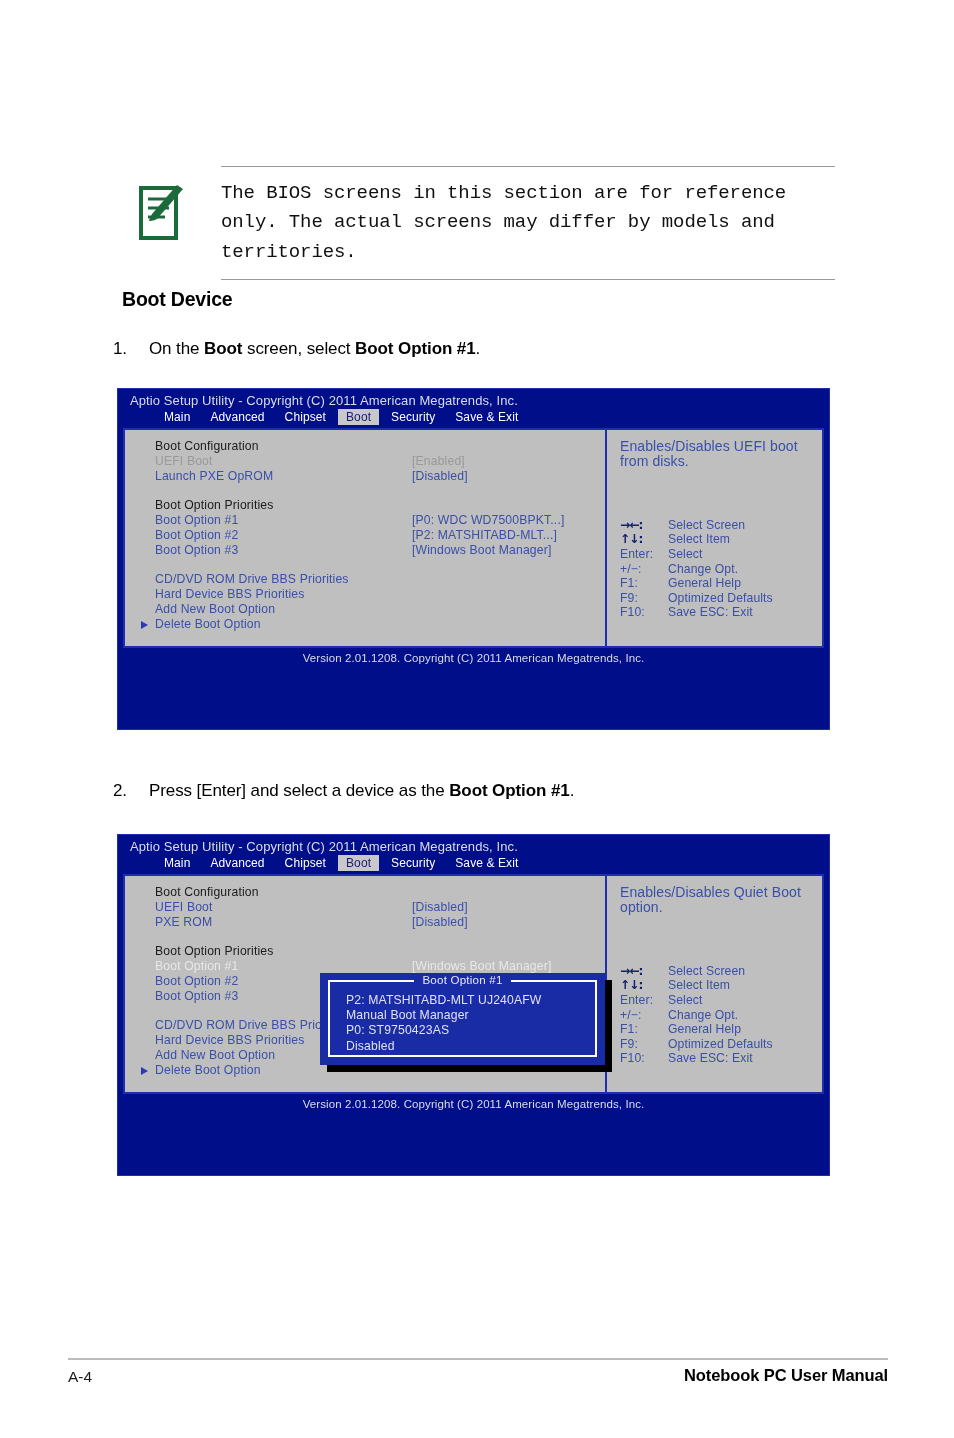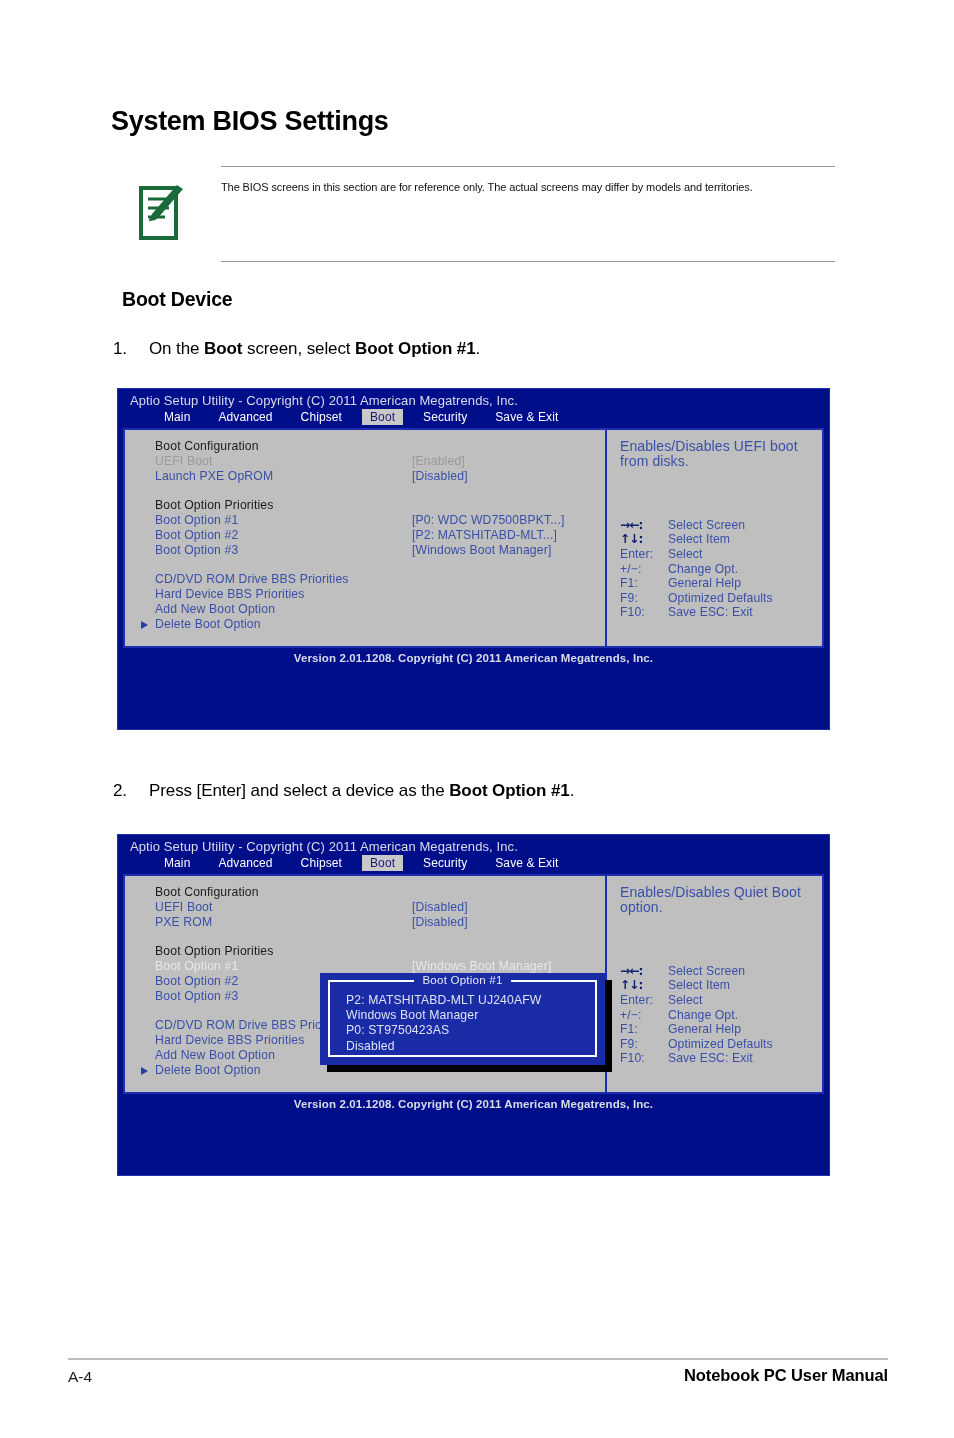--- a/index.html
+++ b/index.html
@@ -50,25 +50,26 @@
     align-items: flex-start;
     padding: 12px 0 12px 0;
   }
   .note-icon {
     width: 60px;
     flex: 0 0 60px;
     padding-top: 4px;
   }
   .note-text {
     margin-left: 24px;
-    font-size: 11px;
+    font-size: 19px;
     line-height: 1.55;
     color: #111;
     letter-spacing: -0.1px;
     width: 610px;
+    font-family: Liberation Mono, monospace;
   }
 
   
   .section-title {
     position: absolute;
     left: 122px;
     top: 288px;
     font-size: 19.5px;
     font-weight: bold;
     letter-spacing: -0.2px;
@@ -112,21 +113,21 @@
 
   .bios-titlebar {
     text-align: left;
     font-size: 13px;
     color: #d9dce8;
     padding: 4px 0 1px 12px;
     letter-spacing: 0.1px;
   }
   .bios-tabs {
     display: flex;
-    gap: 12px;
+    gap: 4px;
     padding-left: 38px;
     font-size: 12px;
     color: #ffffff;
     padding-bottom: 2px;
   }
   .bios-tab {
     padding: 1px 8px 1px 8px;
     letter-spacing: 0.1px;
   }
   .bios-tab.active {
@@ -208,21 +209,20 @@
   .legend-key { width: 48px; flex: 0 0 48px; }
   .legend-key.glyph { font-family: "DejaVu Sans", sans-serif; font-weight: bold; letter-spacing: -1px; color: #12206e;}
   .legend-val { }
 
   .bios-footer {
     text-align: center;
     font-size: 11.5px;
     color: #d9dce8;
     padding: 4px 0 3px 0;
     letter-spacing: 0.1px;
-    font-weight: bold;
   }
 
   
   .dlg-shadow {
     position: absolute;
     left: 327px;
     top: 980px;
     width: 285px;
     height: 92px;
     background: #000000;
@@ -292,21 +292,20 @@
     font-weight: bold;
     color: #000;
     letter-spacing: -0.1px;
   }
 </style>
 </head>
 <body>
 
 <div class="page">
 
-  <div class="page-title">System BIOS Settings</div>
 
   <div class="note">
     <div class="note-rule"></div>
     <div class="note-body">
       <div class="note-icon">
         <svg width="56" height="62" viewBox="0 0 56 62" xmlns="http://www.w3.org/2000/svg">
           <rect x="4" y="5" width="35" height="50" fill="none" stroke="#1b6b3a" stroke-width="4"></rect>
           <line x1="11" y1="16" x2="32" y2="16" stroke="#1b6b3a" stroke-width="3"></line>
           <line x1="11" y1="25" x2="32" y2="25" stroke="#1b6b3a" stroke-width="3"></line>
           <line x1="11" y1="34" x2="28" y2="34" stroke="#1b6b3a" stroke-width="3"></line>
@@ -524,21 +523,21 @@
   </div>
 
   <div class="dlg-shadow"></div>
   <div class="dlg">
     <div class="dlg-inner">
       <div class="dlg-title">
         <span>Boot Option #1</span>
       </div>
       <div>
           <div class="dlg-item">P2:  MATSHITABD-MLT UJ240AFW</div>
-          <div class="dlg-item">Windows Boot Manager</div>
+          <div class="dlg-item">Manual Boot Manager</div>
           <div class="dlg-item">P0:  ST9750423AS</div>
           <div class="dlg-item">Disabled</div>
         </div>
     </div>
   </div>
 
   <div class="footer-rule"></div>
   <div class="footer-left">A-4</div>
   <div class="footer-right">Notebook PC User Manual</div>
 

